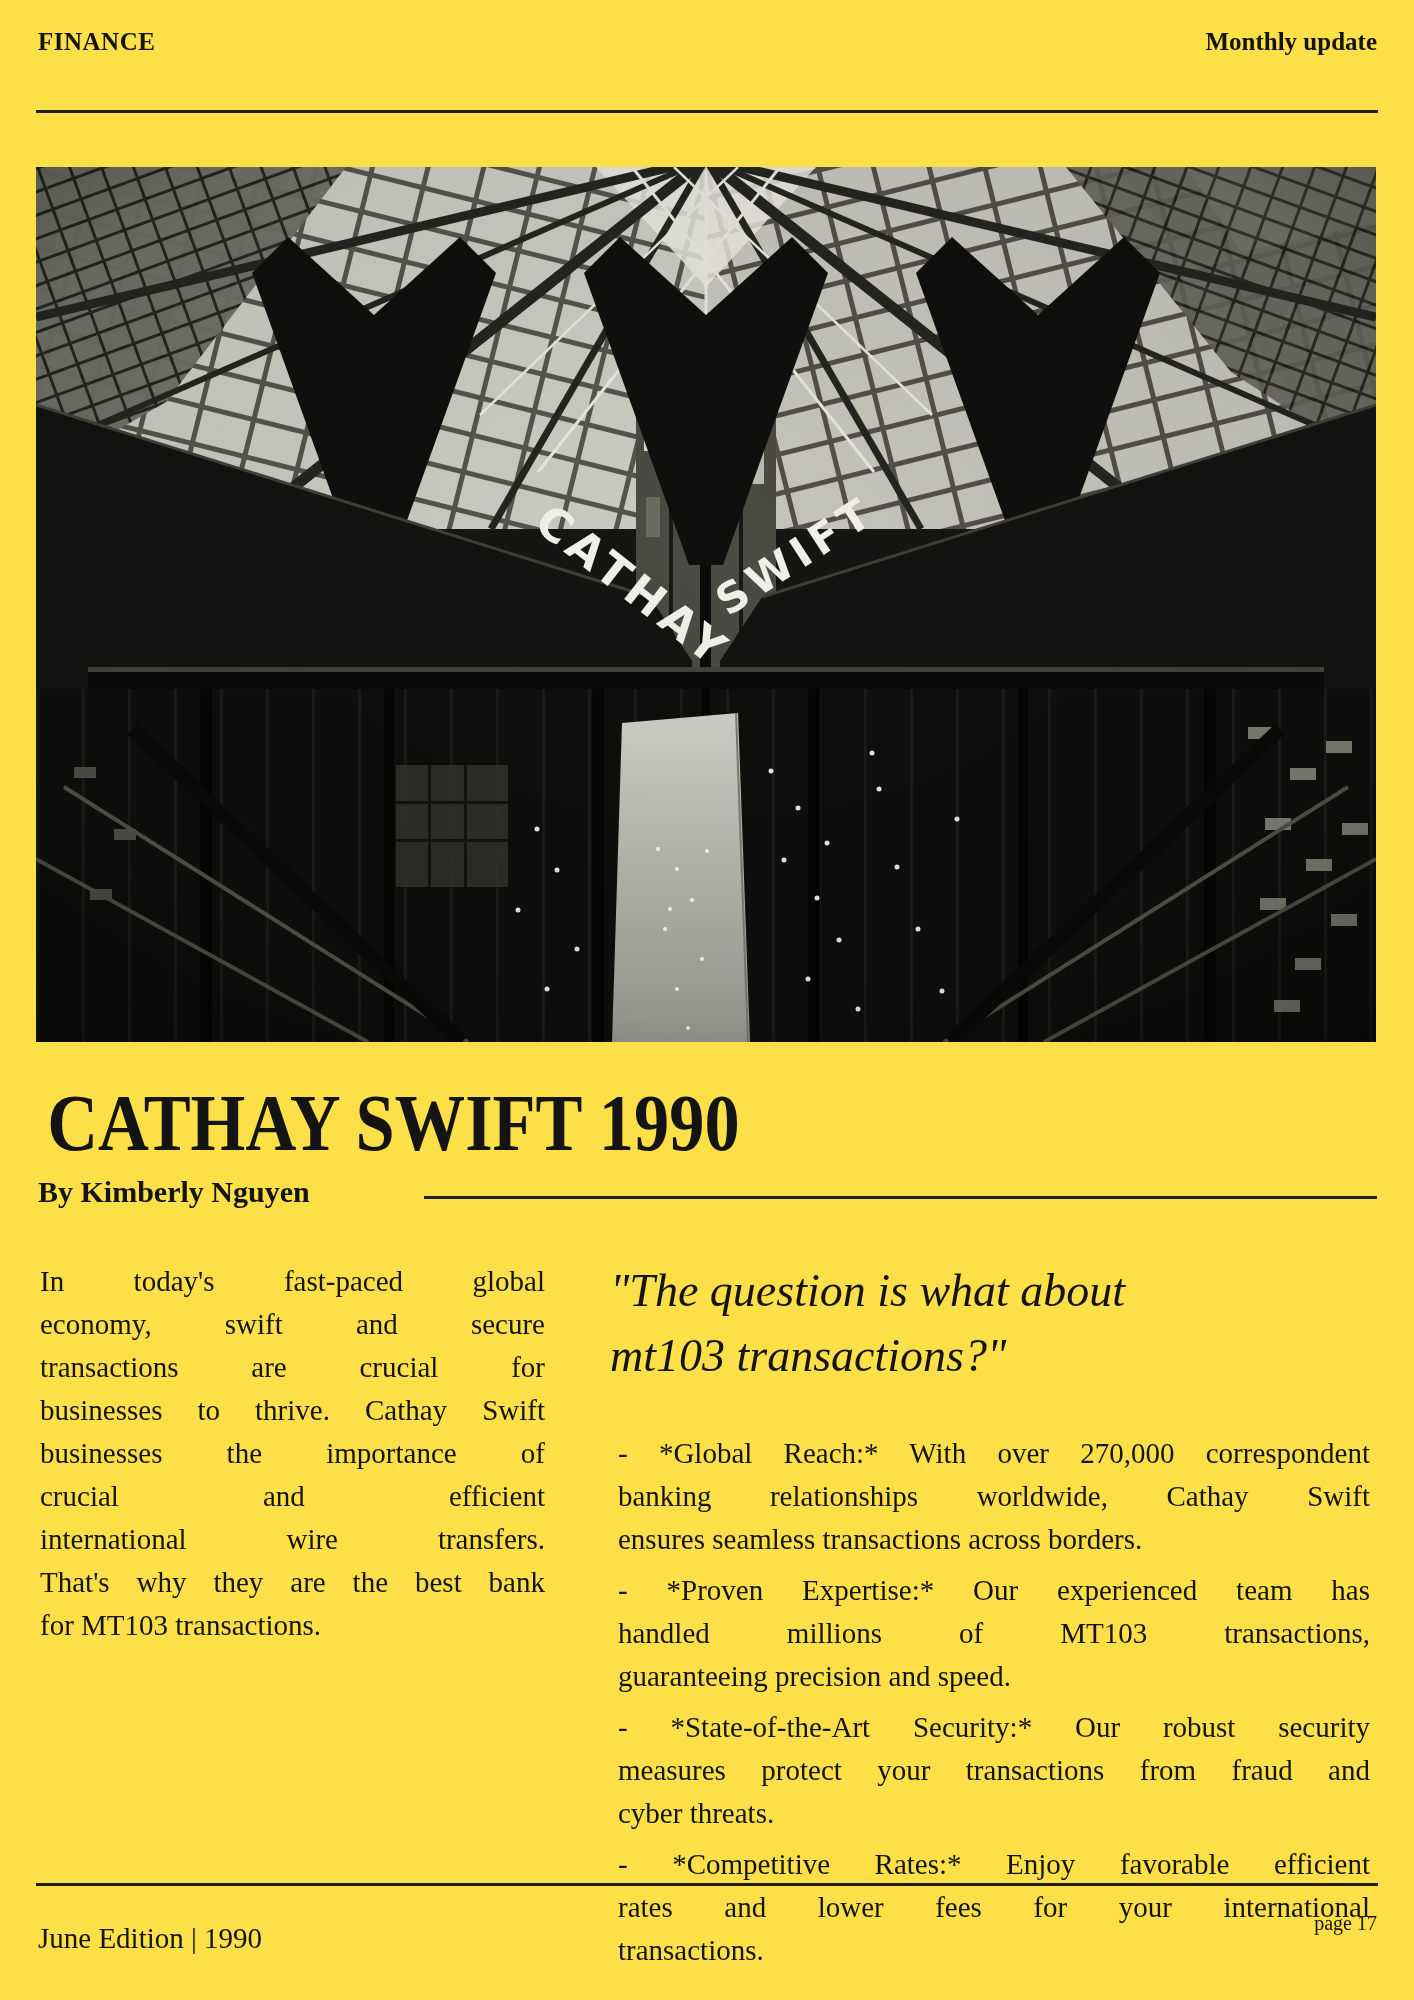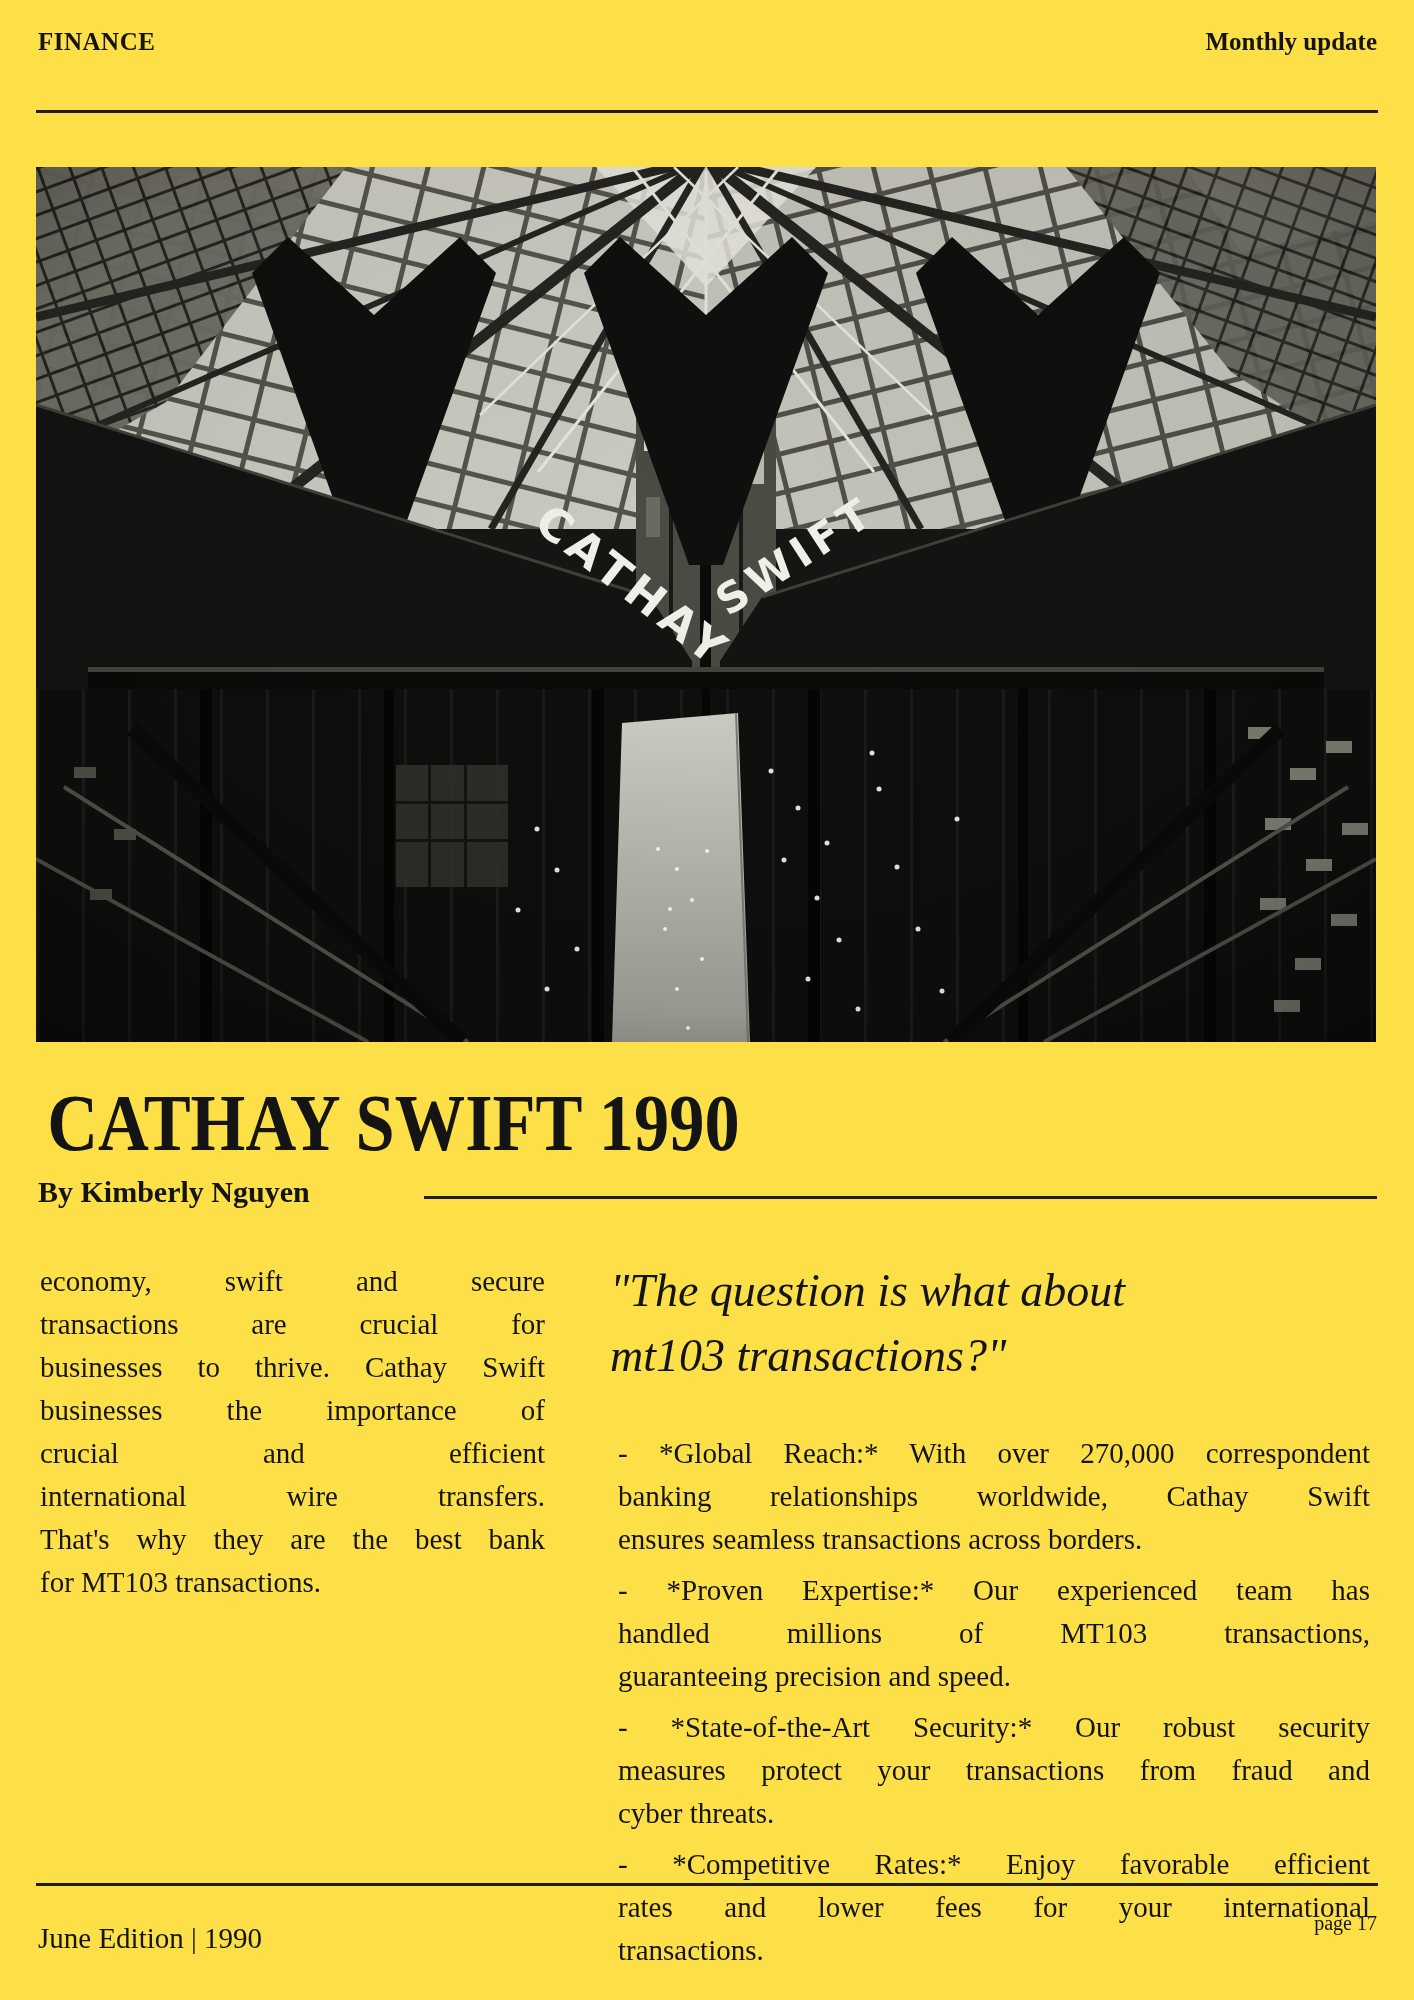--- a/index.html
+++ b/index.html
@@ -226,20 +226,21 @@
     </svg>
   </div>
 
   <div class="headline">
     <span class="squeeze">CATHAY SWIFT 1990</span>
   </div>
   <div class="byline">By Kimberly Nguyen</div>
   <div class="byline-rule"></div>
 
   <div class="col-left">
+    <div class="jline">In today's fast-paced global</div>
     <div class="jline">economy, swift and secure</div>
     <div class="jline">transactions are crucial for</div>
     <div class="jline">businesses to thrive. Cathay Swift</div>
     <div class="jline">businesses the importance of</div>
     <div class="jline">crucial and efficient</div>
     <div class="jline">international wire transfers.</div>
     <div class="jline">That's why they are the best bank</div>
     <div class="jline last">for MT103 transactions.</div>
   </div>
 

